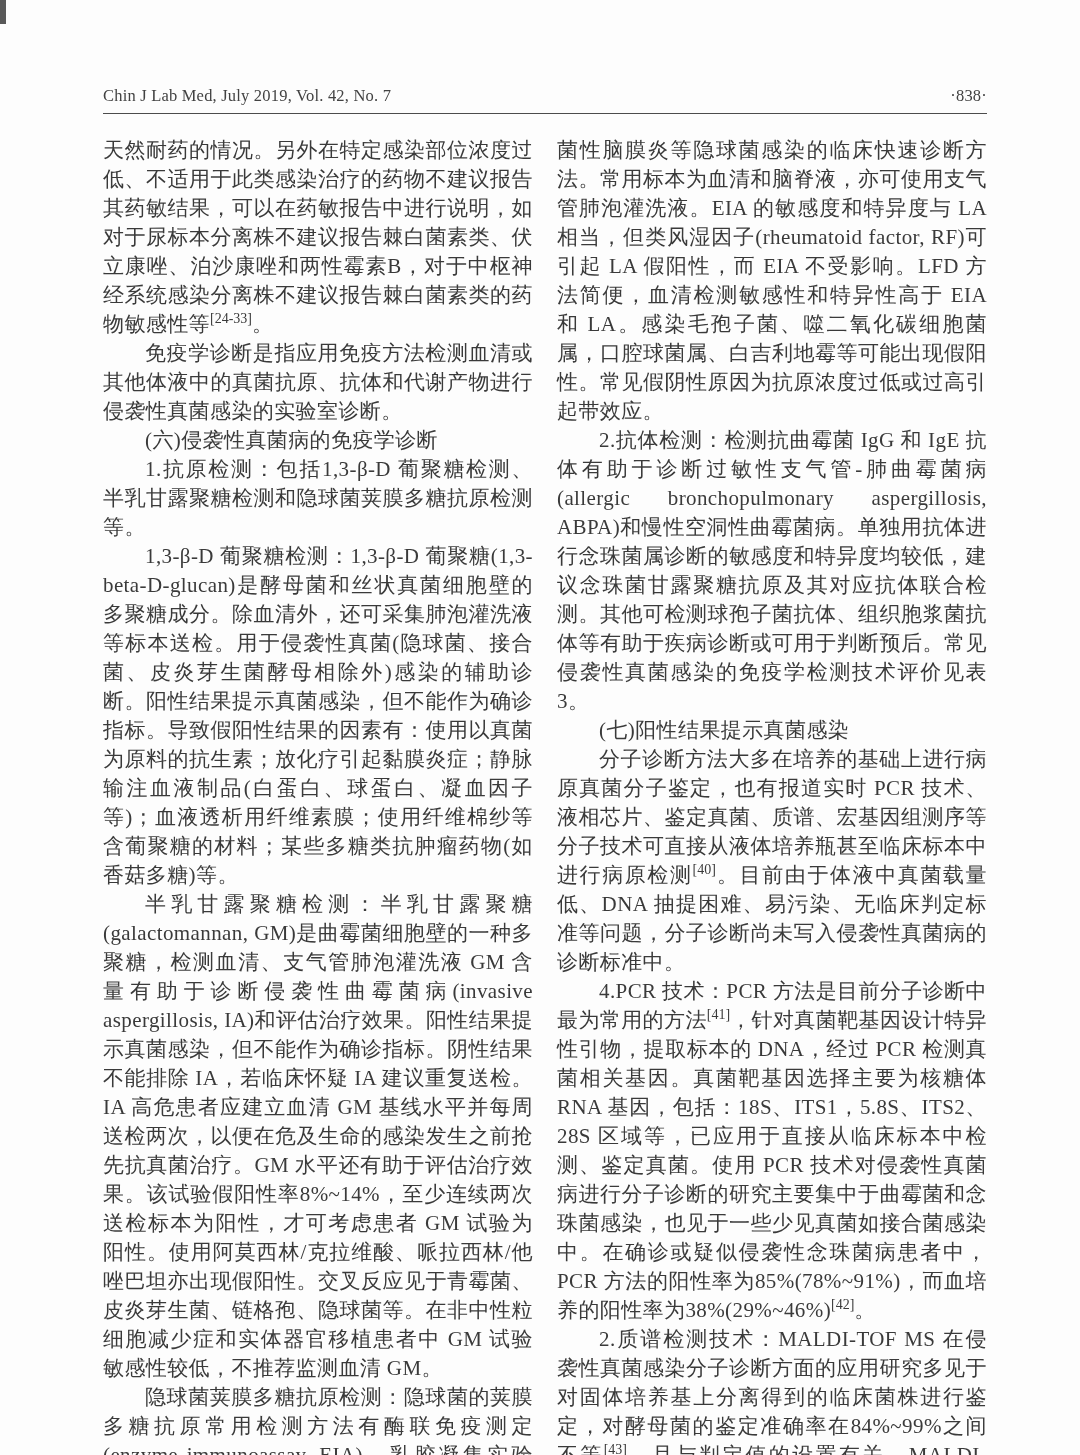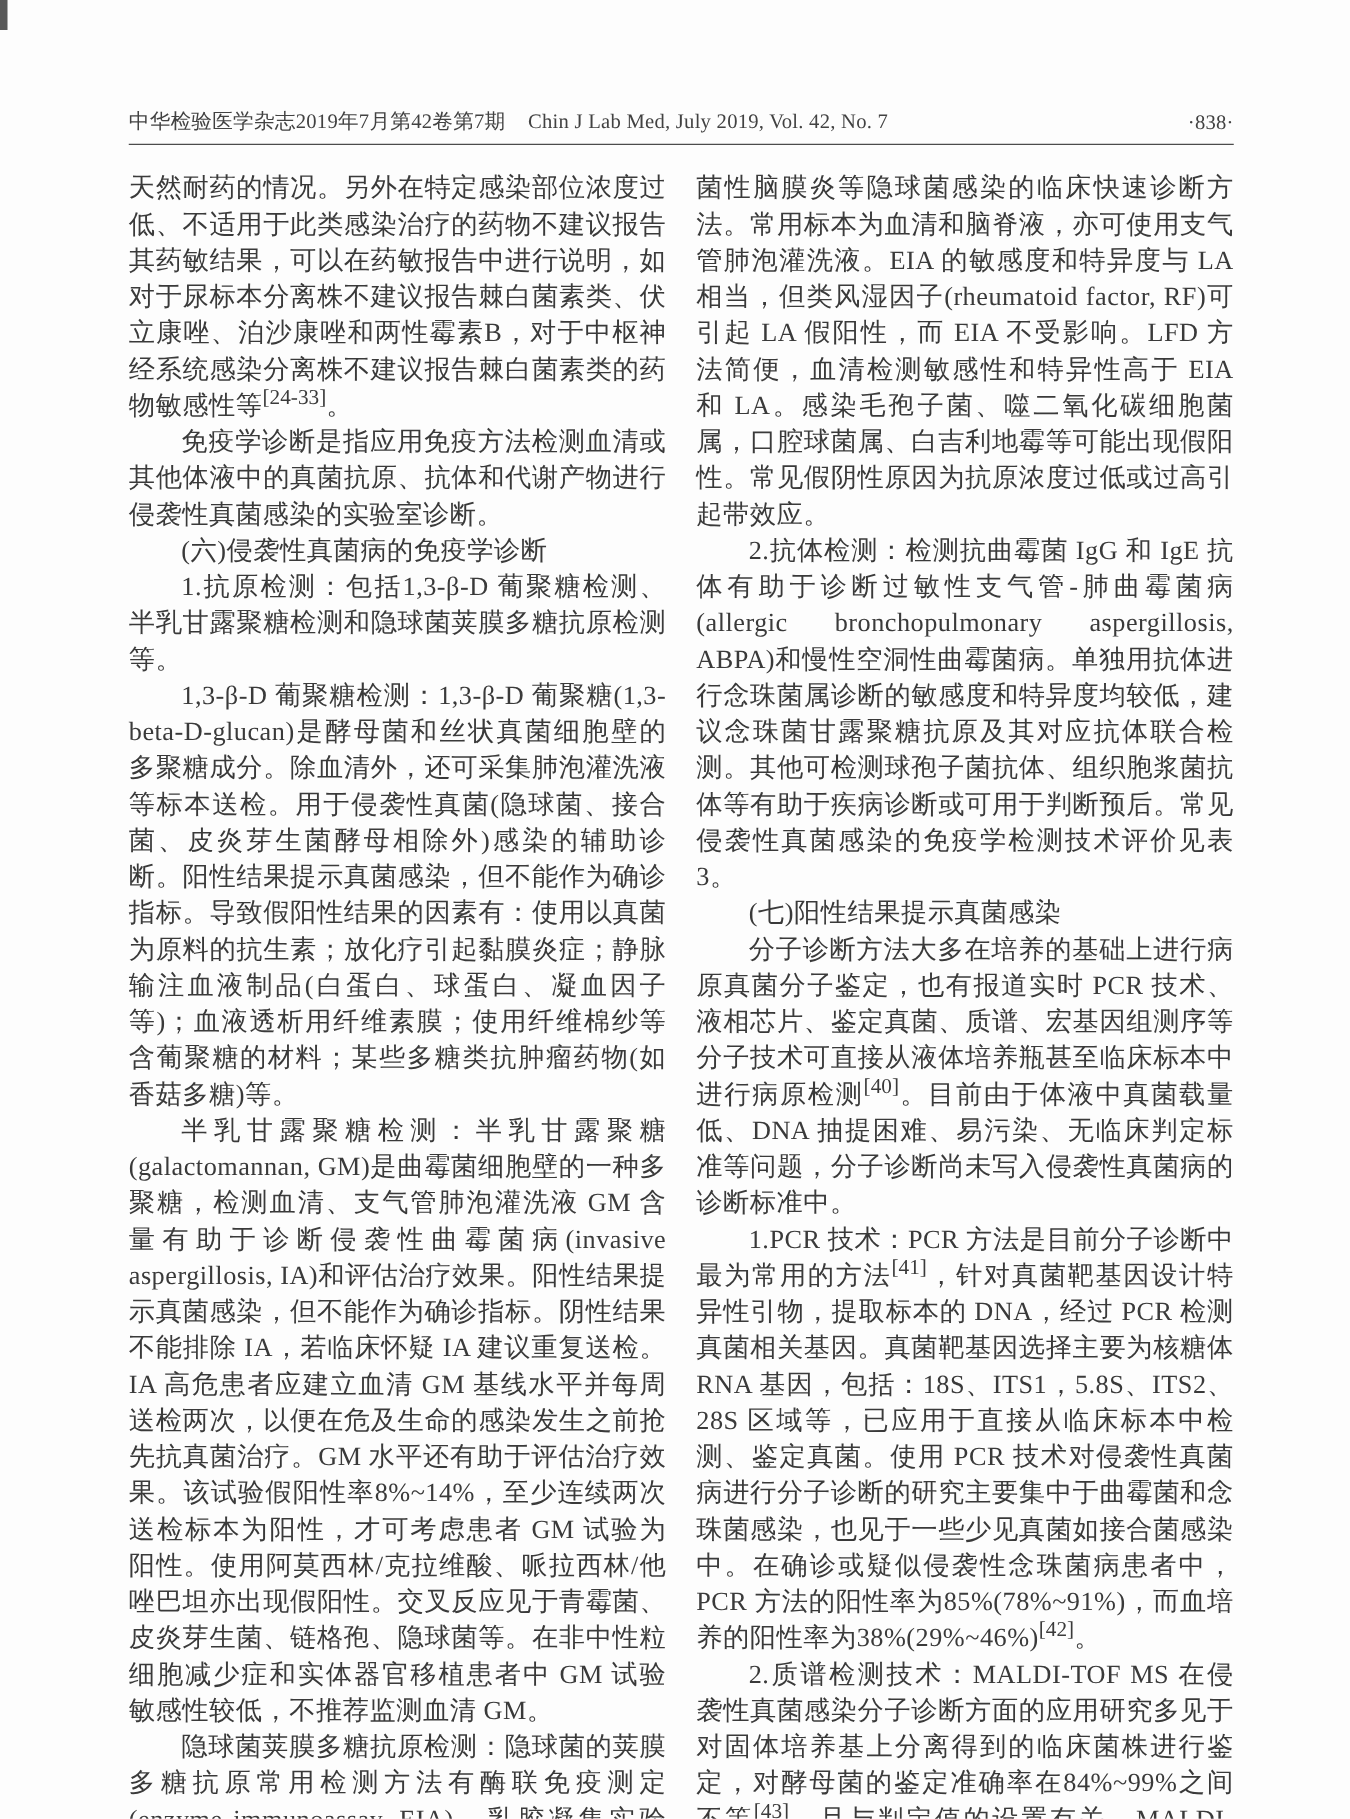--- a/index.html
+++ b/index.html
@@ -28,52 +28,51 @@
   .column{width:430px;}
   p.para{
     margin:0;
     font-size:21px;
     line-height:29px;
     letter-spacing:.4px;
     text-align:justify;
   }
   p.para.indent{text-indent:2em;}
   sup.ref{
-    font-size:17px;
+    font-size:14px;
     letter-spacing:0;
     vertical-align:super;
     line-height:0;
   }
 </style>
 </head>
 <body>
 
 <div class="page">
   <div class="scan-artifact"></div>
 
   <div class="header">
     <div class="left-group">
-      <span>中华检验医学杂志2019年7月第42卷第7期</span>
       <span>Chin J Lab Med, July 2019, Vol. 42, No. 7</span>
     </div>
     <span>·838·</span>
   </div>
 
   <div class="columns">
     <div class="column">
         <p class="para"><span>天然耐药的情况。另外在特定感染部位浓度过低、不适用于此类感染治疗的药物不建议报告其药敏结果，可以在药敏报告中进行说明，如对于尿标本分离株不建议报告棘白菌素类、伏立康唑、泊沙康唑和两性霉素B，对于中枢神经系统感染分离株不建议报告棘白菌素类的药物敏感性等</span><sup class="ref">[24-33]</sup><span>。</span></p>
         <p class="para indent"><span>免疫学诊断是指应用免疫方法检测血清或其他体液中的真菌抗原、抗体和代谢产物进行侵袭性真菌感染的实验室诊断。</span></p>
         <p class="para indent"><span>(六)侵袭性真菌病的免疫学诊断</span></p>
         <p class="para indent"><span>1.抗原检测：包括1,3-β-D 葡聚糖检测、半乳甘露聚糖检测和隐球菌荚膜多糖抗原检测等。</span></p>
         <p class="para indent"><span>1,3-β-D 葡聚糖检测：1,3-β-D 葡聚糖(1,3-beta-D-glucan)是酵母菌和丝状真菌细胞壁的多聚糖成分。除血清外，还可采集肺泡灌洗液等标本送检。用于侵袭性真菌(隐球菌、接合菌、皮炎芽生菌酵母相除外)感染的辅助诊断。阳性结果提示真菌感染，但不能作为确诊指标。导致假阳性结果的因素有：使用以真菌为原料的抗生素；放化疗引起黏膜炎症；静脉输注血液制品(白蛋白、球蛋白、凝血因子等)；血液透析用纤维素膜；使用纤维棉纱等含葡聚糖的材料；某些多糖类抗肿瘤药物(如香菇多糖)等。</span></p>
         <p class="para indent"><span>半乳甘露聚糖检测：半乳甘露聚糖(galactomannan, GM)是曲霉菌细胞壁的一种多聚糖，检测血清、支气管肺泡灌洗液 GM 含量有助于诊断侵袭性曲霉菌病(invasive aspergillosis, IA)和评估治疗效果。阳性结果提示真菌感染，但不能作为确诊指标。阴性结果不能排除 IA，若临床怀疑 IA 建议重复送检。IA 高危患者应建立血清 GM 基线水平并每周送检两次，以便在危及生命的感染发生之前抢先抗真菌治疗。GM 水平还有助于评估治疗效果。该试验假阳性率8%~14%，至少连续两次送检标本为阳性，才可考虑患者 GM 试验为阳性。使用阿莫西林/克拉维酸、哌拉西林/他唑巴坦亦出现假阳性。交叉反应见于青霉菌、皮炎芽生菌、链格孢、隐球菌等。在非中性粒细胞减少症和实体器官移植患者中 GM 试验敏感性较低，不推荐监测血清 GM。</span></p>
         <p class="para indent"><span>隐球菌荚膜多糖抗原检测：隐球菌的荚膜多糖抗原常用检测方法有酶联免疫测定(enzyme immunoassay, EIA)、乳胶凝集实验(latex agglutination test, LA)和侧向层析实验(lateral flow test, LFD)。隐球菌抗原检测是肺隐球菌病和隐球</span></p>
       </div>
     <div class="column">
         <p class="para"><span>菌性脑膜炎等隐球菌感染的临床快速诊断方法。常用标本为血清和脑脊液，亦可使用支气管肺泡灌洗液。EIA 的敏感度和特异度与 LA 相当，但类风湿因子(rheumatoid factor, RF)可引起 LA 假阳性，而 EIA 不受影响。LFD 方法简便，血清检测敏感性和特异性高于 EIA 和 LA。感染毛孢子菌、噬二氧化碳细胞菌属，口腔球菌属、白吉利地霉等可能出现假阳性。常见假阴性原因为抗原浓度过低或过高引起带效应。</span></p>
         <p class="para indent"><span>2.抗体检测：检测抗曲霉菌 IgG 和 IgE 抗体有助于诊断过敏性支气管-肺曲霉菌病(allergic bronchopulmonary aspergillosis, ABPA)和慢性空洞性曲霉菌病。单独用抗体进行念珠菌属诊断的敏感度和特异度均较低，建议念珠菌甘露聚糖抗原及其对应抗体联合检测。其他可检测球孢子菌抗体、组织胞浆菌抗体等有助于疾病诊断或可用于判断预后。常见侵袭性真菌感染的免疫学检测技术评价见表3。</span></p>
         <p class="para indent"><span>(七)阳性结果提示真菌感染</span></p>
         <p class="para indent"><span>分子诊断方法大多在培养的基础上进行病原真菌分子鉴定，也有报道实时 PCR 技术、液相芯片、鉴定真菌、质谱、宏基因组测序等分子技术可直接从液体培养瓶甚至临床标本中进行病原检测</span><sup class="ref">[40]</sup><span>。目前由于体液中真菌载量低、DNA 抽提困难、易污染、无临床判定标准等问题，分子诊断尚未写入侵袭性真菌病的诊断标准中。</span></p>
-        <p class="para indent"><span>1.PCR 技术：PCR 方法是目前分子诊断中最为常用的方法</span><sup class="ref">[41]</sup><span>，针对真菌靶基因设计特异性引物，提取标本的 DNA，经过 PCR 检测真菌相关基因。真菌靶基因选择主要为核糖体 RNA 基因，包括：18S、ITS1，5.8S、ITS2、28S 区域等，已应用于直接从临床标本中检测、鉴定真菌。使用 PCR 技术对侵袭性真菌病进行分子诊断的研究主要集中于曲霉菌和念珠菌感染，也见于一些少见真菌如接合菌感染中。在确诊或疑似侵袭性念珠菌病患者中，PCR 方法的阳性率为85%(78%~91%)，而血培养的阳性率为38%(29%~46%)</span><sup class="ref">[42]</sup><span>。</span></p>
+        <p class="para indent"><span>4.PCR 技术：PCR 方法是目前分子诊断中最为常用的方法</span><sup class="ref">[41]</sup><span>，针对真菌靶基因设计特异性引物，提取标本的 DNA，经过 PCR 检测真菌相关基因。真菌靶基因选择主要为核糖体 RNA 基因，包括：18S、ITS1，5.8S、ITS2、28S 区域等，已应用于直接从临床标本中检测、鉴定真菌。使用 PCR 技术对侵袭性真菌病进行分子诊断的研究主要集中于曲霉菌和念珠菌感染，也见于一些少见真菌如接合菌感染中。在确诊或疑似侵袭性念珠菌病患者中，PCR 方法的阳性率为85%(78%~91%)，而血培养的阳性率为38%(29%~46%)</span><sup class="ref">[42]</sup><span>。</span></p>
         <p class="para indent"><span>2.质谱检测技术：MALDI-TOF MS 在侵袭性真菌感染分子诊断方面的应用研究多见于对固体培养基上分离得到的临床菌株进行鉴定，对酵母菌的鉴定准确率在84%~99%之间不等</span><sup class="ref">[43]</sup><span>，且与判定值的设置有关。MALDI-TOF MS 鉴定方法目前仍以固体/液体培养形成一定数量的真菌菌落为前提，尚无直接从临床标本中直接检测真菌的报道，且对</span></p>
       </div>
   </div>
 </div>
 
 </body></html>

